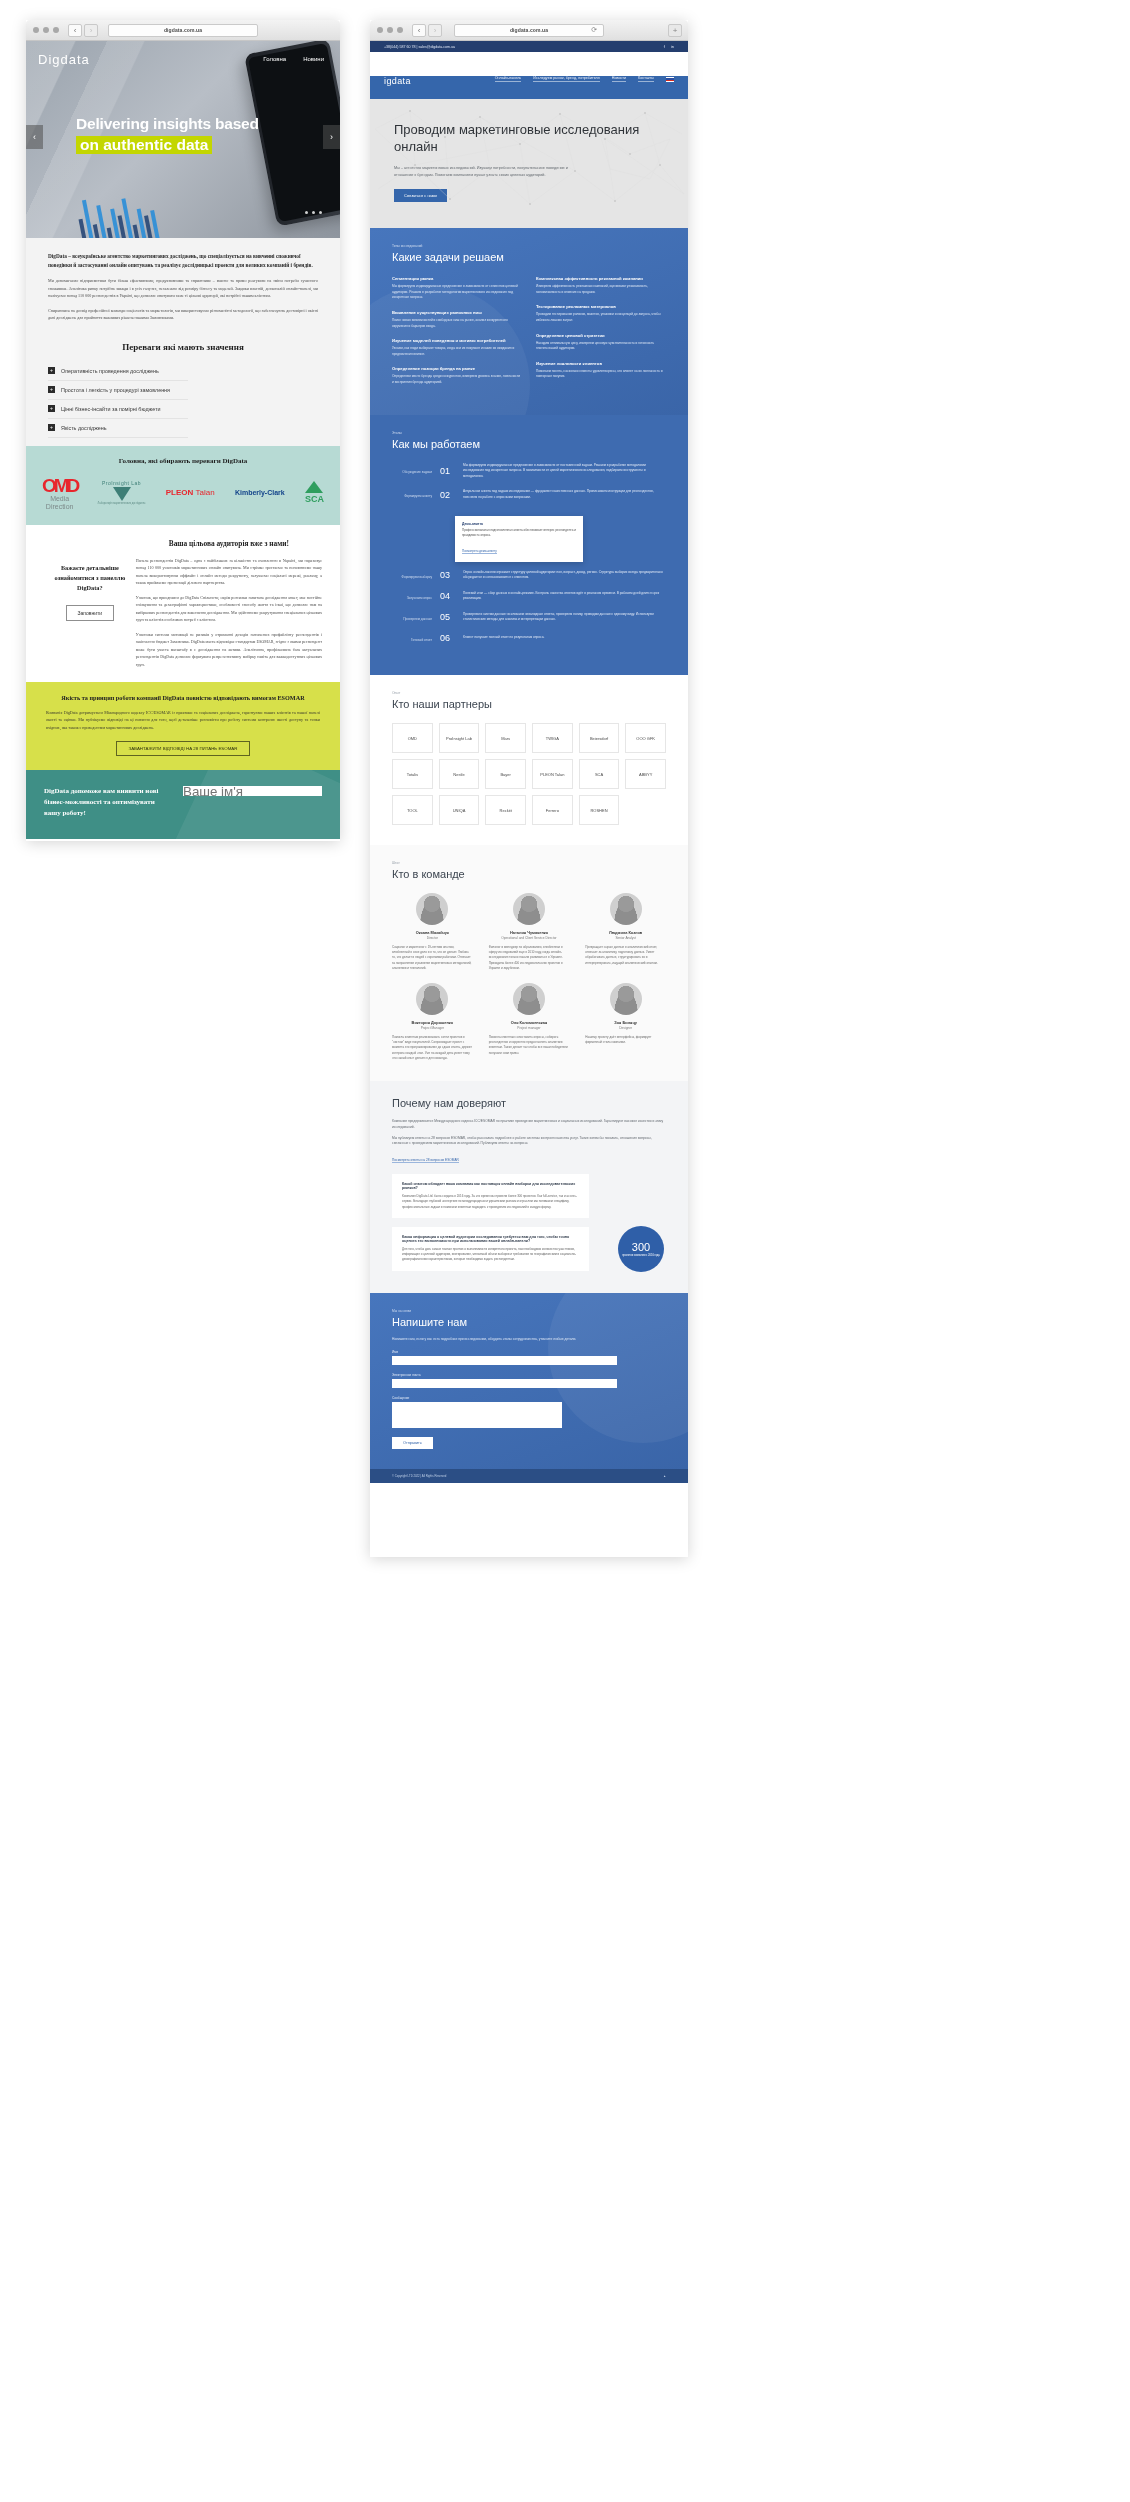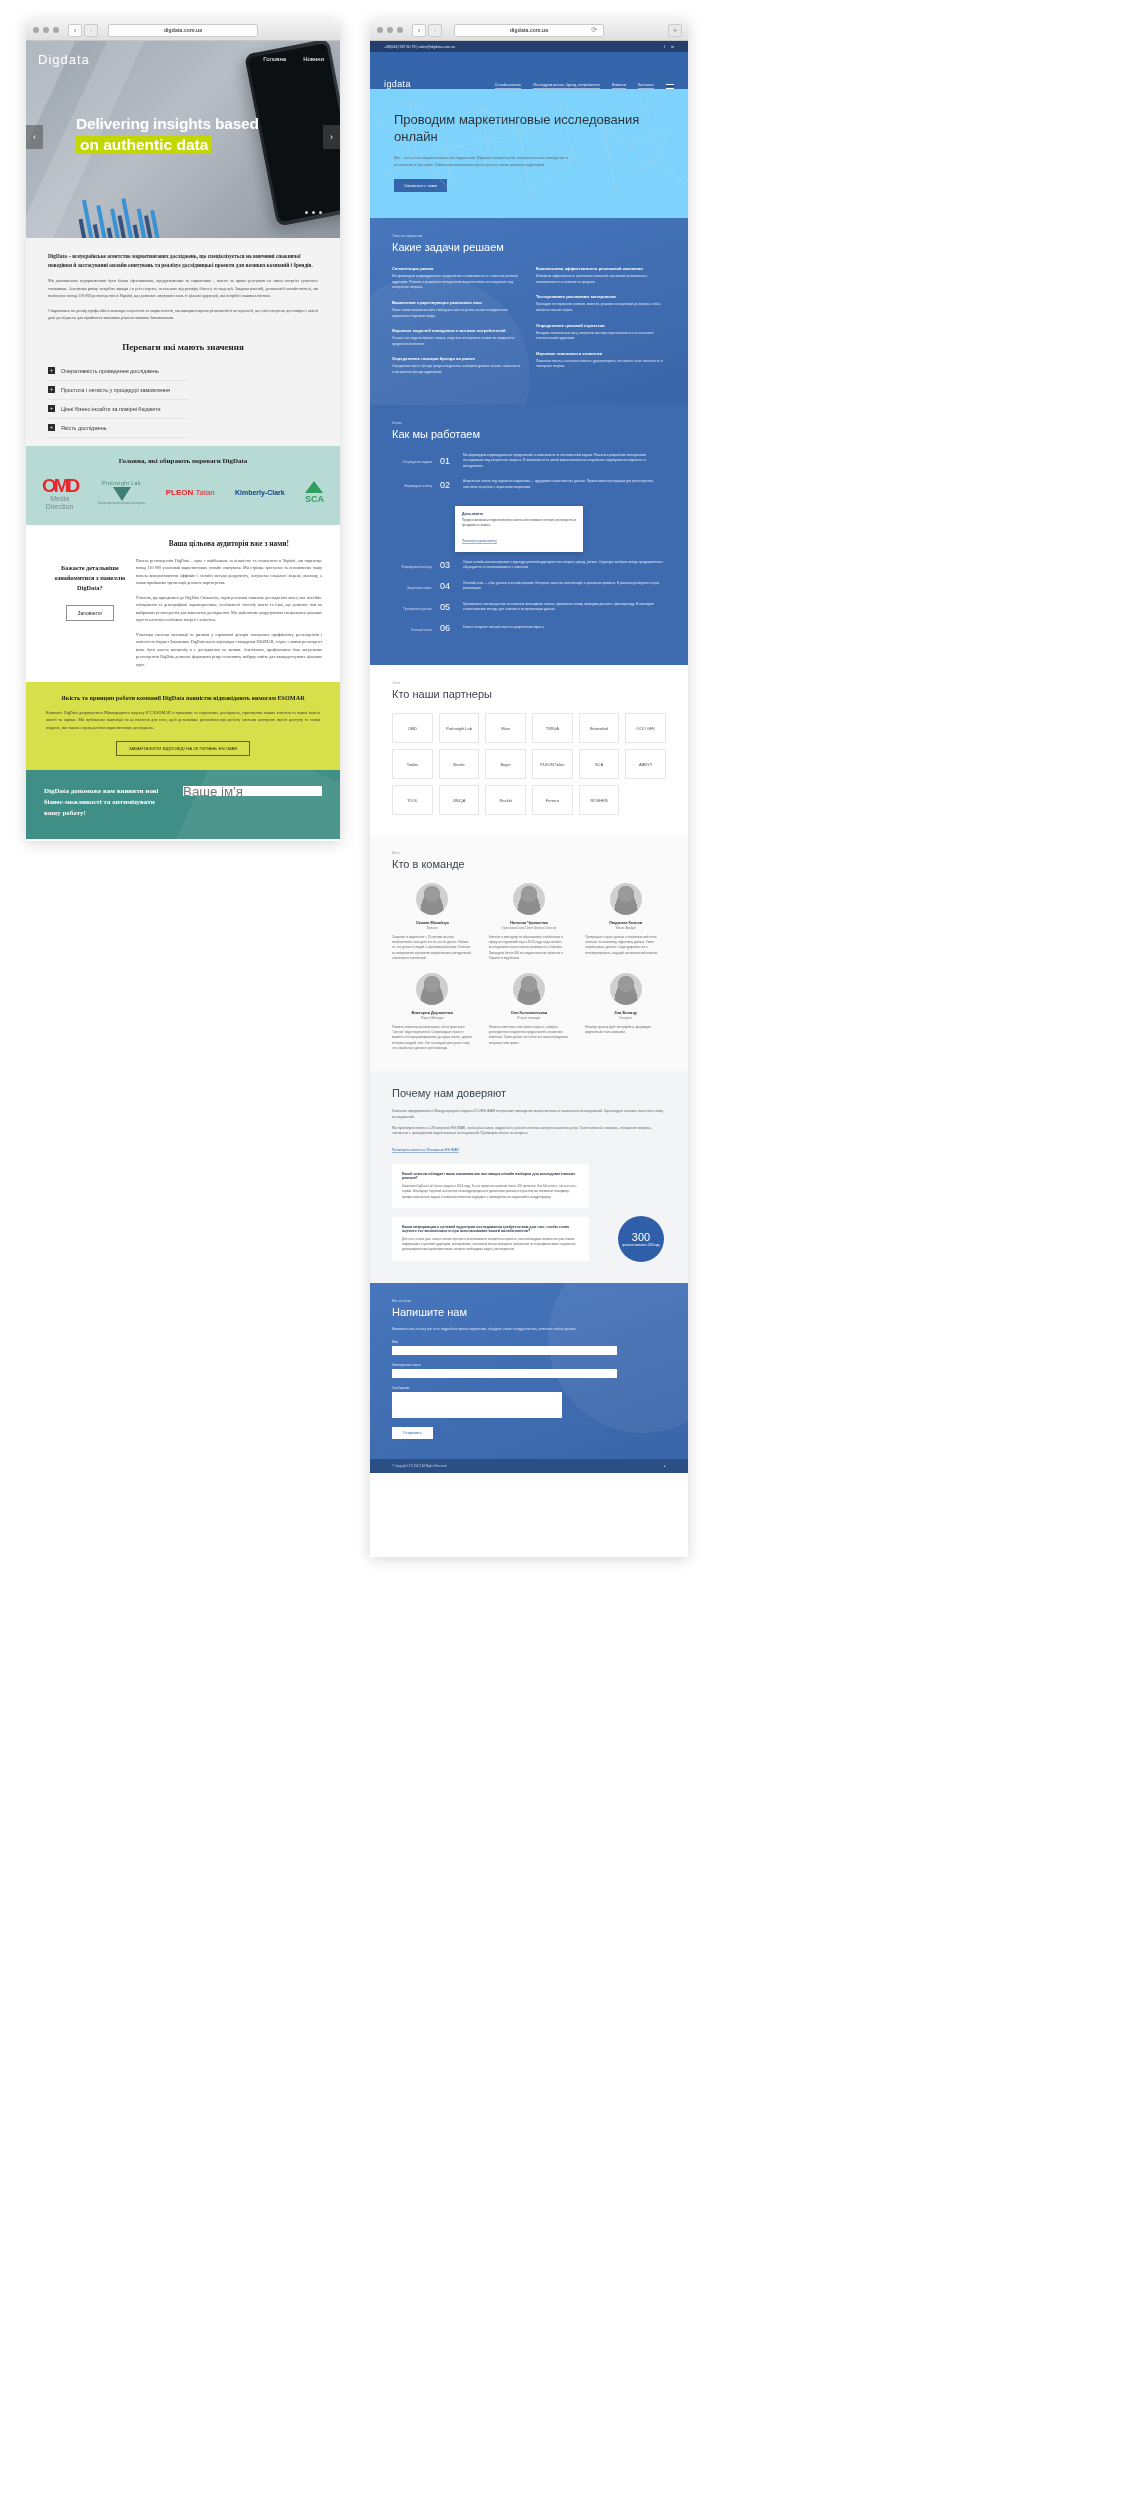--- a/index.html
+++ b/index.html
@@ -114,27 +114,27 @@
   .l-form .fi{ height:10px; background:#fff; border:none;}
 
   
   #right-browser { left:370px; top:20px; width:318px; }
   #right-view { width:318px; height:1516px; }
 
   .r-top { background:#243e6e; height:11px; display:flex; align-items:center; padding:0 14px;}
   .r-top .ph { color:#dfe6f3; font-size:3.6px;}
   .r-top .soc { margin-left:auto; display:flex; gap:6px;}
   .r-top .soc i{ color:#dfe6f3; font-size:4px; font-style:normal;}
-  .r-nav { background:#3566ab; height:37px; display:flex; align-items:flex-end; padding:0 14px;}
+  .r-nav { background:#3566ab; height:23px; display:flex; align-items:flex-start; padding:0 14px;margin-top:24px;}
   .r-logo { color:#fff; font-size:9px; font-weight:300; letter-spacing:.4px;}
   .r-menu { margin-left:auto; display:flex; align-items:center; gap:12px;}
   .r-menu span { color:#eaf0fa; font-size:3.7px; border-bottom:1px solid rgba(255,255,255,.5); padding-bottom:1px;}
   .r-flag { width:8px; height:5px; background:linear-gradient(#fff 33%,#2b4da0 33% 66%,#d52b1e 66%); display:block;}
 
-  .r-hero { position:relative; background:#7dd3fc; padding:22px 24px 26px; overflow:hidden;}
+  .r-hero { position:relative; background:#e5e5e5; padding:22px 24px 26px; overflow:hidden;}
   .r-hero h1 { font-size:13px; line-height:17px; color:#2f3338; font-weight:400;}
   .r-hero p { font-size:3.8px; line-height:6.6px; color:#63696f; margin-top:10px; width:66%;}
   .r-hero .cta { margin-top:11px; display:inline-block; background:#3566ab; color:#fff; font-size:4px; padding:4px 10px;}
   .r-net { position:absolute; inset:0; opacity:.5; }
 
   .r-blue { background:linear-gradient(160deg,#4776bd,#3a65a8); padding:16px 22px 20px; position:relative; overflow:hidden;}
   .r-blue:before{content:"";position:absolute;left:-40px;bottom:-70px;width:200px;height:200px;border-radius:50%;background:rgba(255,255,255,.05);}
   .r-kicker { color:#cfdcf0; font-size:3.3px; }
   .r-blue h2 { color:#fff; font-size:11px; font-weight:400; margin:3px 0 13px;}
   .r-grid2 { display:flex; gap:14px; }

